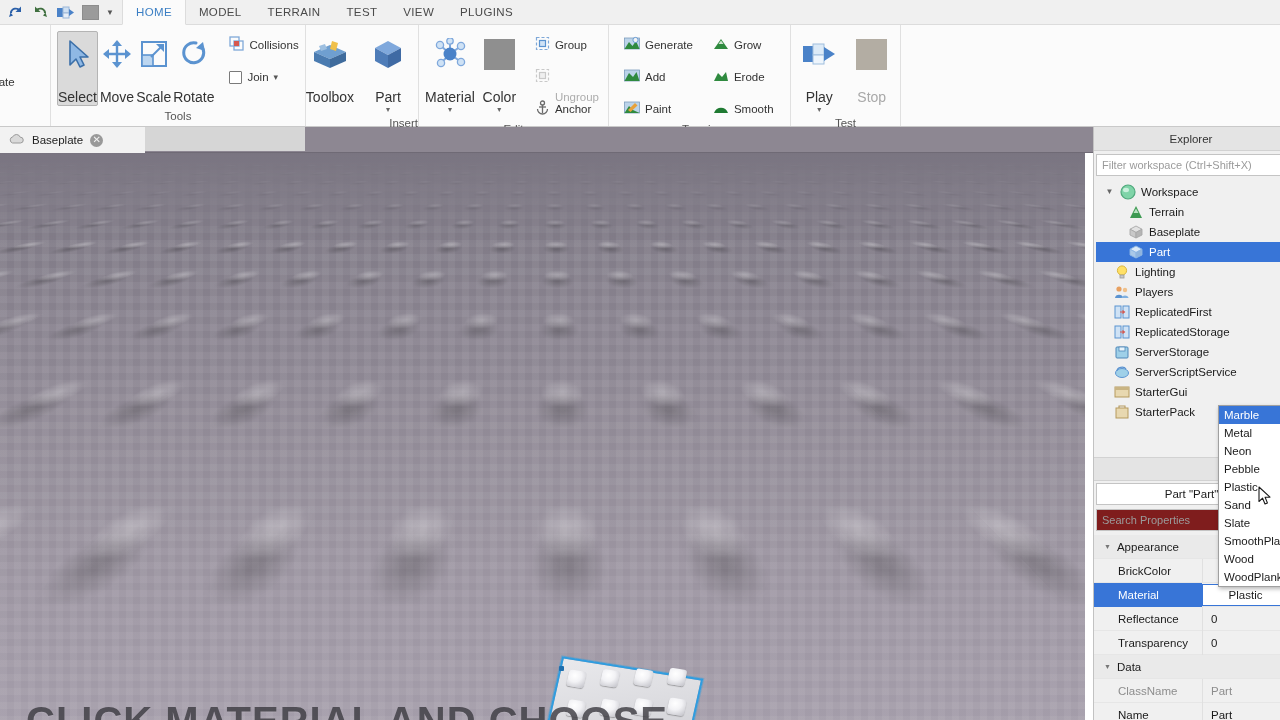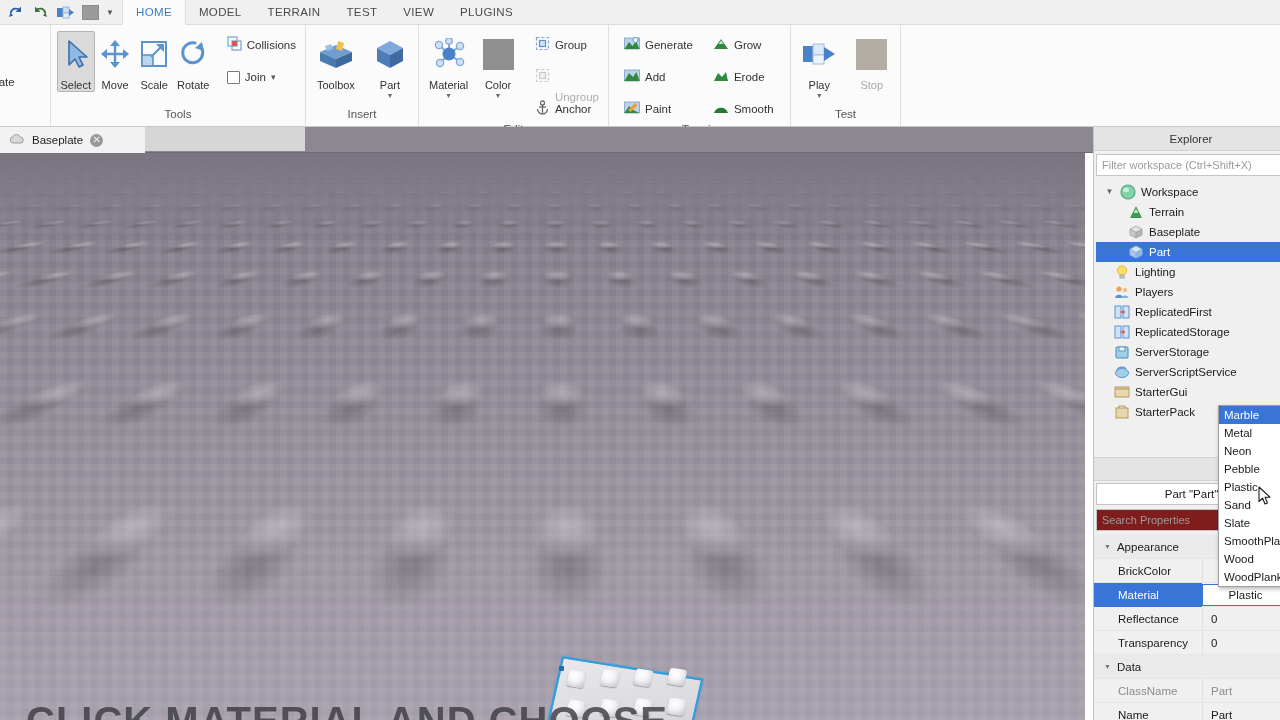--- a/index.html
+++ b/index.html
@@ -59,21 +59,21 @@
   .grp-clip .rgroup-label { text-align:left; margin-left:-31px; white-space:nowrap;}
 
   
   .bigbtn {
     width:48px; display:flex; flex-direction:column; align-items:center;
     padding-top:3px; border-radius:2px;
   }
   .bigbtn.wide { width:52px; }
   .bigbtn.sel { background:#dadada; border:1px solid #b4b4b4; padding-top:2px; }
   .bigbtn .ico { height:40px; display:flex; align-items:center; justify-content:center; }
-  .bigbtn .lbl { font-size:11px; color:#333; margin-top:5px; white-space:nowrap; }
+  .bigbtn .lbl { font-size:14px; color:#333; margin-top:15px; white-space:nowrap; }
   .bigbtn .dcaret { font-size:8px; color:#666; line-height:7px; margin-top:1px; }
 
   
   .smallcol { display:flex; flex-direction:column; justify-content:flex-start; padding-top:4px; gap:12px; }
   .smallbtn { display:flex; align-items:center; gap:5px; height:20px; padding:0 3px; border-radius:2px; }
   .smallbtn .slbl { font-size:11.5px; color:#333; white-space:nowrap; }
   .smallbtn.disabled .slbl { color:#adadad;margin-top:40px; }
   .chk { width:13px; height:13px; border:1px solid #7a7a7a; background:#fff; border-radius:1px; }
 
   
@@ -344,21 +344,21 @@
           <div class="smallbtn">
             <span class="chk"></span>
             <span class="slbl">Join</span>
             <span style="font-size:9px;color:#555;">▾</span>
           </div>
         </div>
       </div>
       <div class="rgroup-label">Tools</div>
     </div>
 
-    <div class="rgroup" style="width:113px;">
+    <div class="rgroup" style="width:113px;align-items:flex-end;">
       <div class="rgroup-body" style="gap:8px; justify-content:center;">
         <div class="bigbtn wide">
           <div class="ico">
             <svg width="38" height="32" viewBox="0 0 38 32">
               <path d="M3 14 L19 7 L35 14 L19 21 Z" fill="#6f9fd0"></path>
               <path d="M3 14 L3 23 L19 30 L19 21 Z" fill="#4a7bb0"></path>
               <path d="M35 14 L35 23 L19 30 L19 21 Z" fill="#3f6b9c"></path>
               <path d="M21 3 L27 5 L25 13 L19 11 Z" fill="#f0c04a"></path>
               <path d="M8 8 L14 6 L16 11 L10 13 Z" fill="#9dbfe0"></path>
             </svg>

